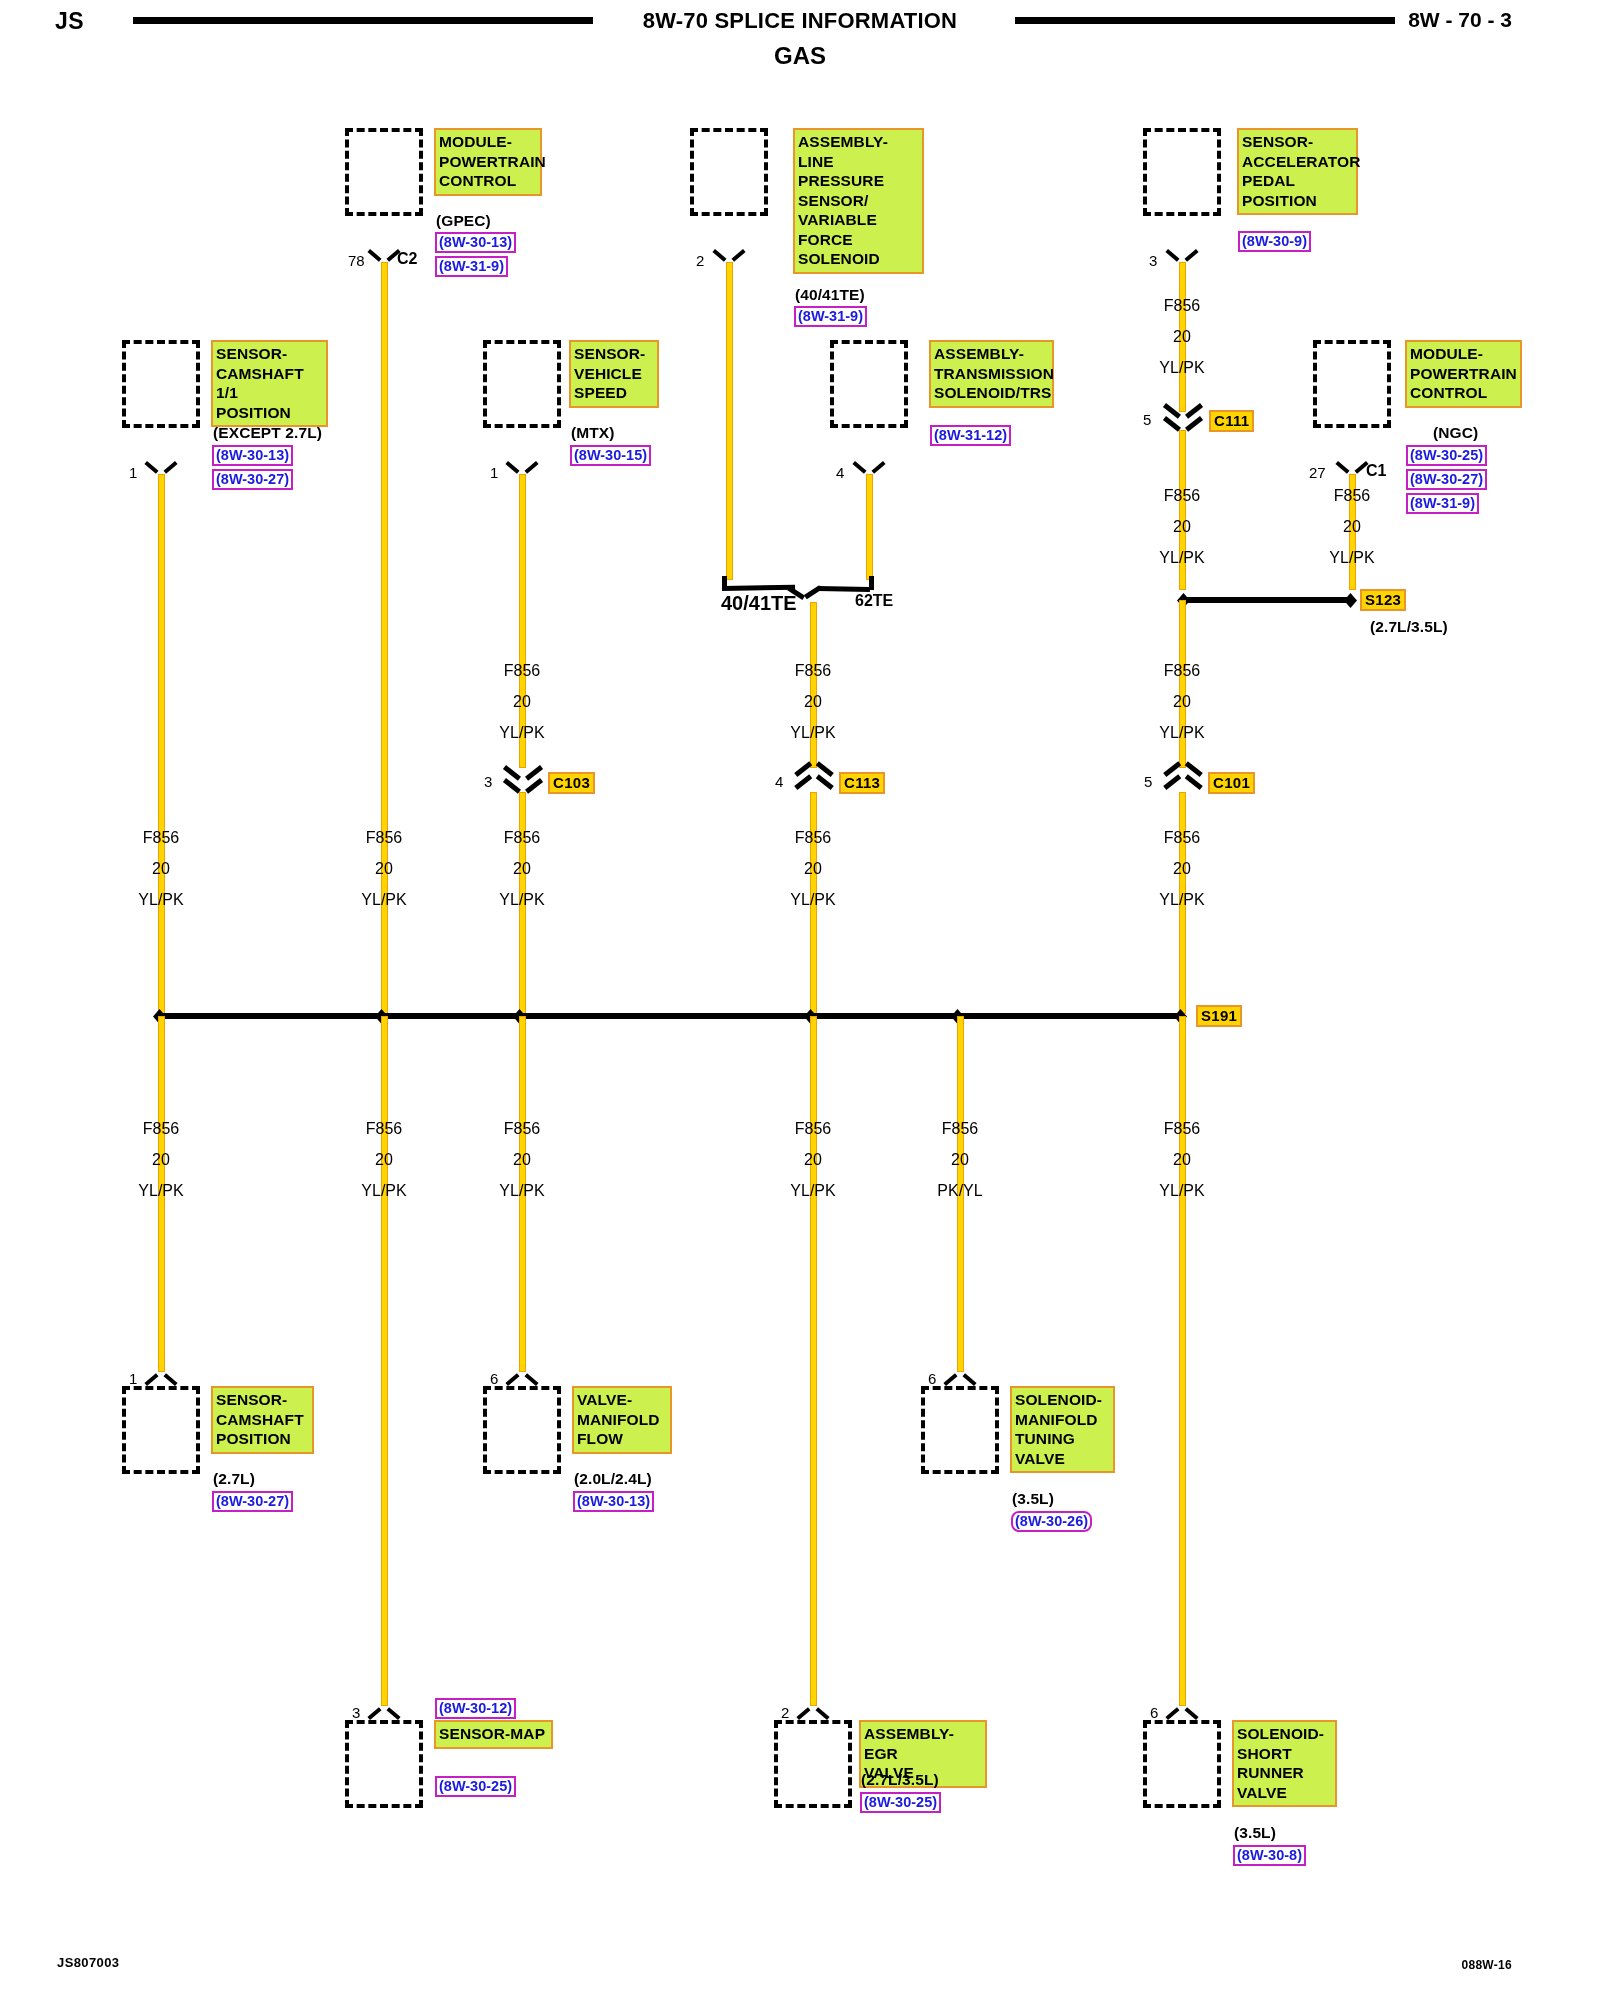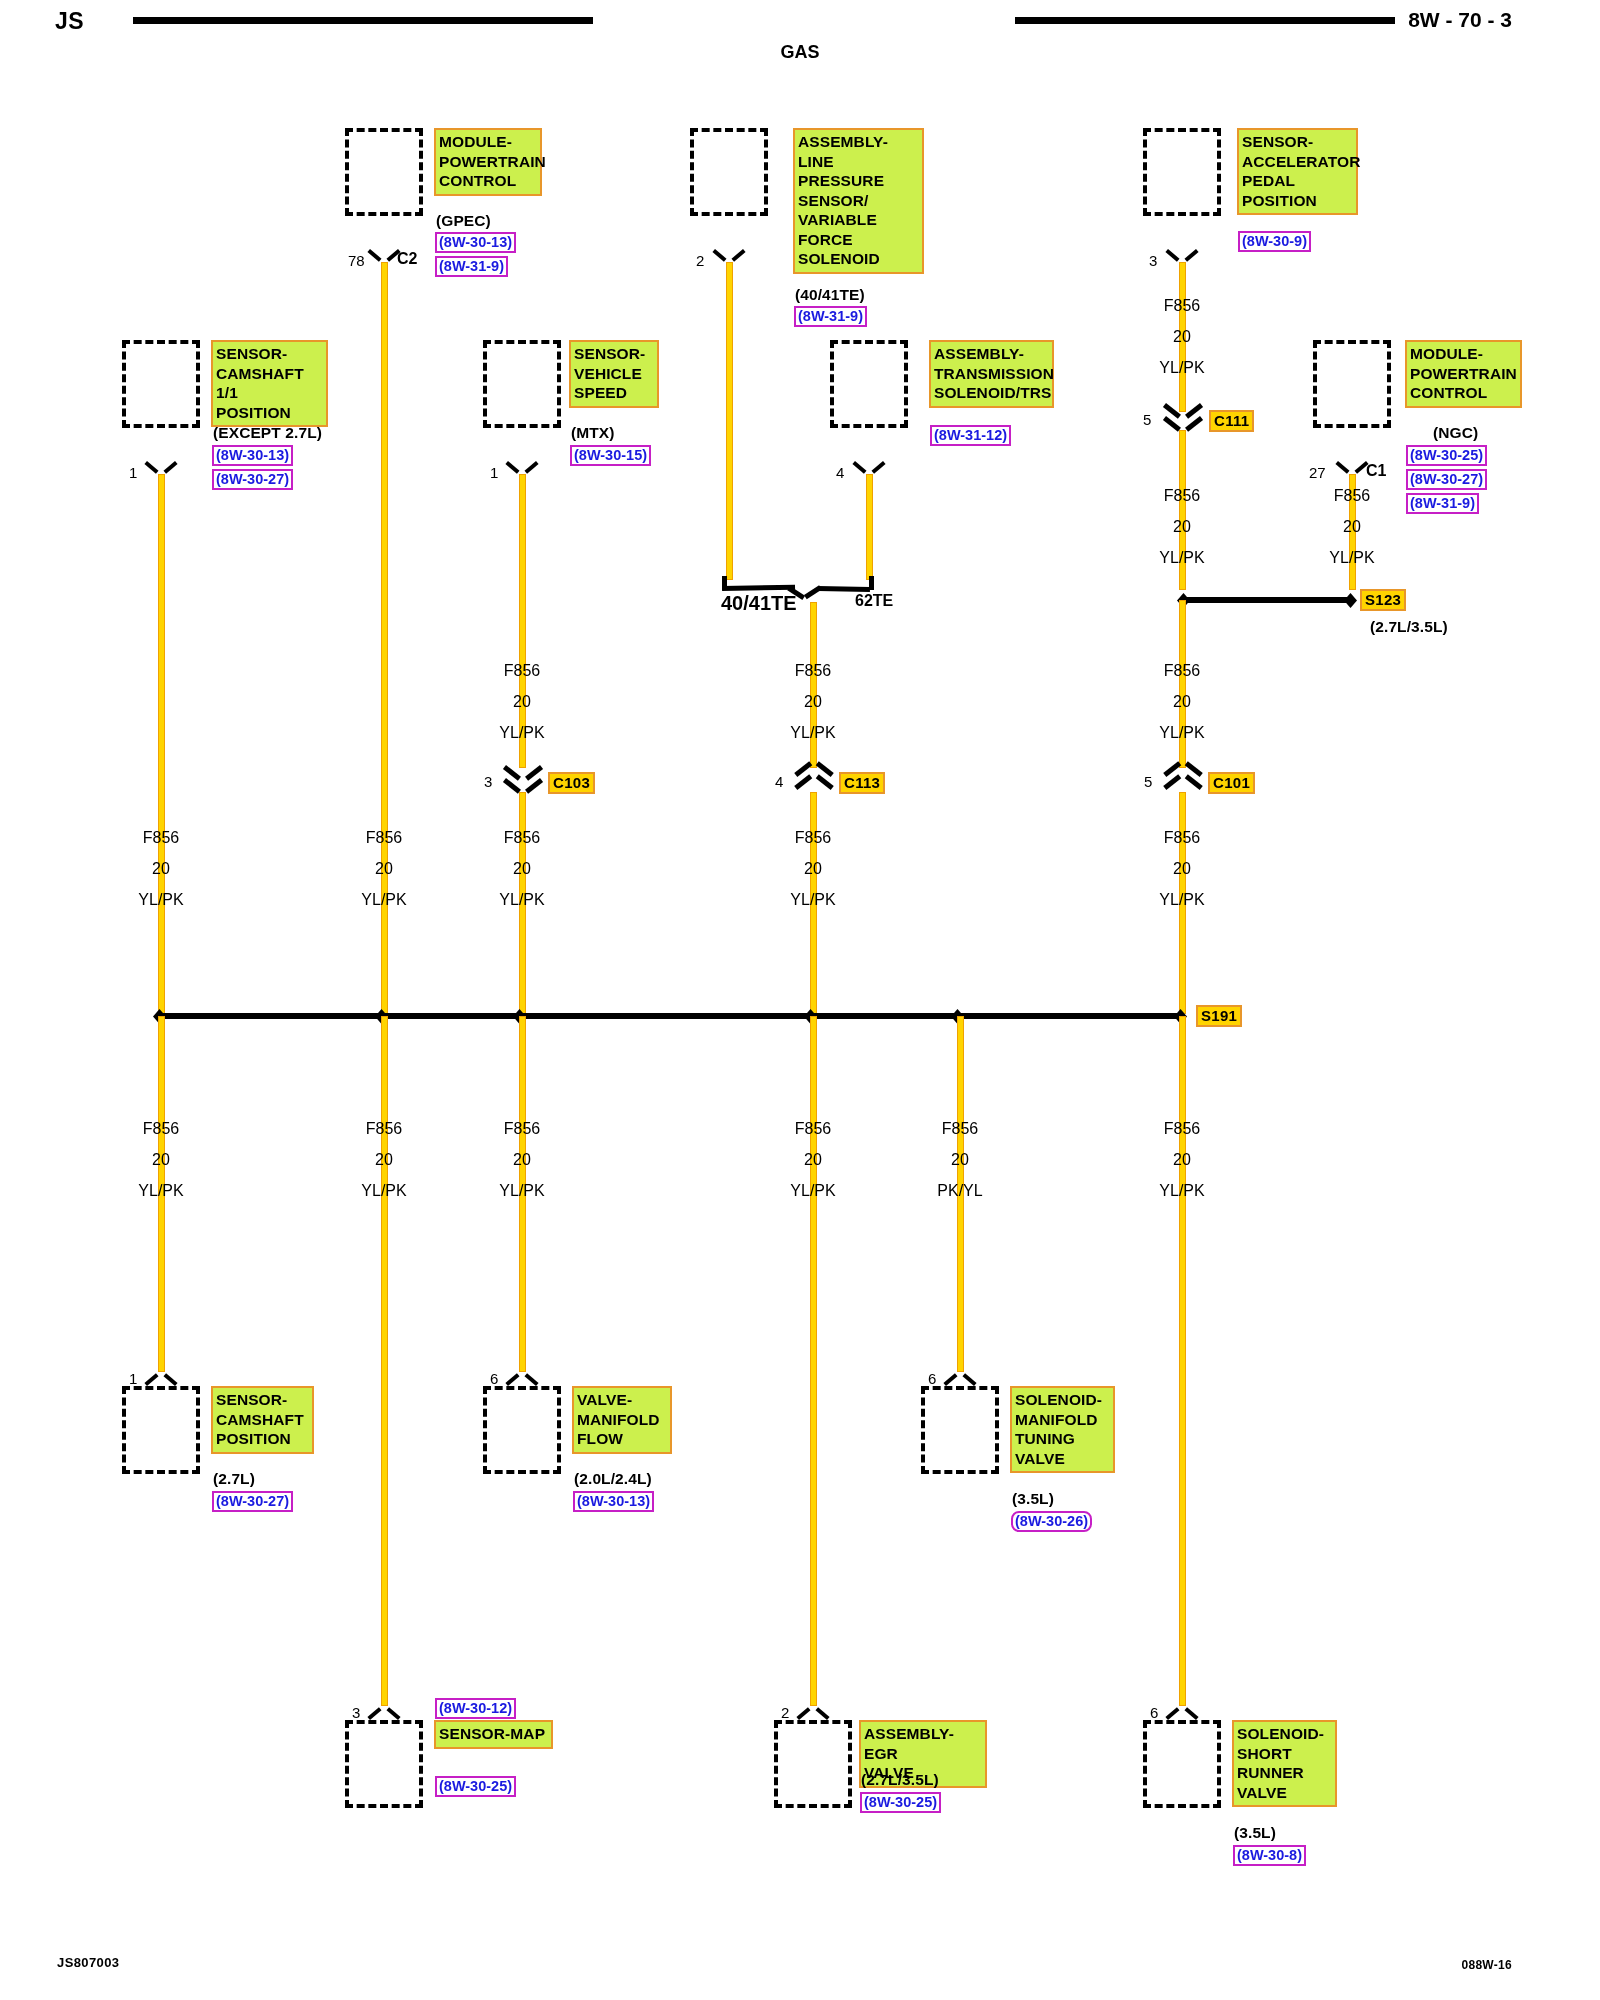--- a/index.html
+++ b/index.html
@@ -4,21 +4,21 @@
 <style>
   html,body{margin:0;padding:0;background:#fff;}
   body{width:1600px;height:2000px;position:relative;
        font-family:"Liberation Sans",sans-serif;color:#000;
        -webkit-font-smoothing:none;}
   .stage{position:absolute;left:0;top:0;width:1560px;height:2000px;overflow:hidden;}
 
   
   .hdr-left{position:absolute;left:55px;top:8px;font-size:23px;font-weight:bold;letter-spacing:.5px;}
   .hdr-title{position:absolute;left:0;top:8px;width:1600px;text-align:center;font-size:22px;font-weight:bold;letter-spacing:.2px;}
-  .hdr-sub{position:absolute;left:0;top:42px;width:1600px;text-align:center;font-size:18px;font-weight:bold;}
+  .hdr-sub{position:absolute;left:0;top:42px;width:1600px;text-align:center;font-size:24px;font-weight:bold;}
   .hdr-right{position:absolute;right:48px;top:8px;font-size:21px;font-weight:bold;}
   .hdr-rule{position:absolute;height:7px;background:#000;top:17px;}
   .hdr-rule.l{left:133px;width:460px;}
   .hdr-rule.r{left:1015px;width:380px;}
 
   
   .ftr-left{position:absolute;left:57px;top:1955px;font-size:13px;font-weight:bold;letter-spacing:.4px;}
   .ftr-right{position:absolute;right:48px;top:1958px;font-size:12px;font-weight:bold;letter-spacing:.3px;}
 
   
@@ -80,20 +80,21 @@
   .brk{position:absolute;}
   .brk span{position:absolute;background:#000;}
 </style>
 </head>
 <body>
 
 <div class="stage">
 
   <div class="hdr-left">JS</div>
   <div class="hdr-rule l"></div>
+  <div class="hdr-title">8W-70 SPLICE INFORMATION</div>
   <div class="hdr-sub">GAS</div>
   <div class="hdr-rule r"></div>
   <div class="hdr-right">8W - 70 - 3</div>
 
   <div class="cbox" style="left:345px;top:128px;"></div>
   <div class="clabel" style="left:434px;top:128px;width:108px;">MODULE-
 POWERTRAIN
 CONTROL</div>
   <div class="cnote" style="left:436px;top:212px;">(GPEC)</div>
   <div class="cref" style="left:435px;top:232px;">(8W-30-13)</div>

